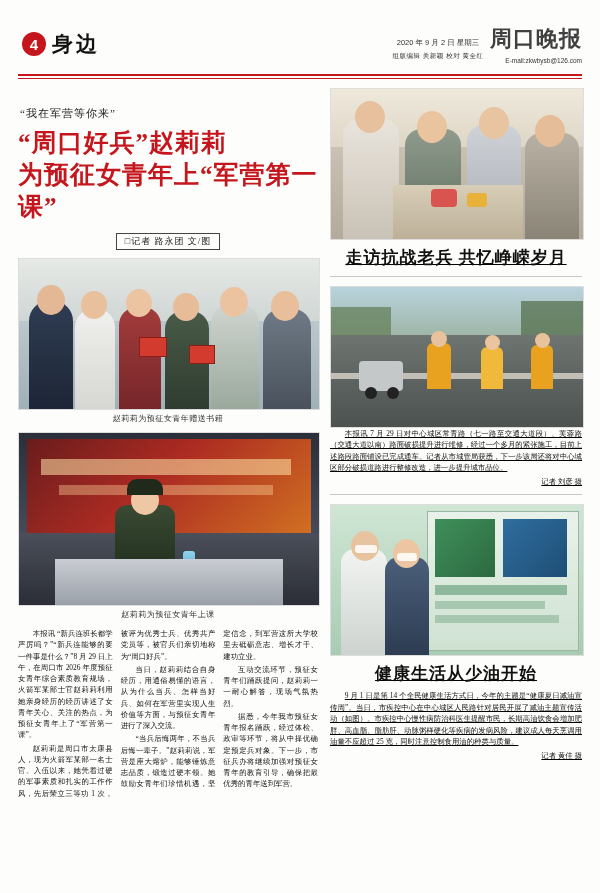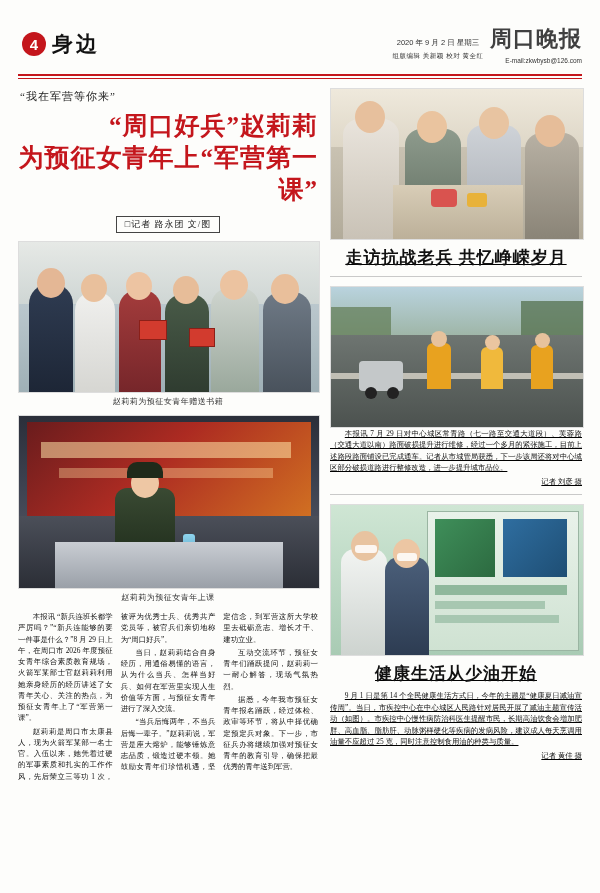--- a/index.html
+++ b/index.html
@@ -40,29 +40,29 @@
     font-size:6.5px;color:#333;margin-top:3px;font-family:"Liberation Sans",sans-serif;
   }
   .mast-rule{
     position:absolute;left:18px;top:74px;width:564px;height:2px;background:#c4161c;
   }
   .mast-rule2{
     position:absolute;left:18px;top:78px;width:564px;height:1px;background:#c4161c;
   }
 
   
-  .left-col{position:absolute;left:18px;top:89px;width:300px;}
+  .left-col{position:absolute;left:18px;top:106px;width:300px;}
   .right-col{position:absolute;left:330px;top:88px;width:252px;}
 
   .kicker{
     font-size:11px;color:#222;margin:0 0 6px 2px;letter-spacing:1px;
   }
   .headline{
     color:#c4161c;font-weight:bold;font-size:25px;line-height:1.28;
-    letter-spacing:1px;text-align:right;margin:2px 0 4px 0;
+    letter-spacing:1px;text-align:left;margin:2px 0 4px 0;
   }
   .headline .l2{display:block;}
   .byline{
     text-align:center;font-size:9px;color:#222;margin:10px 0 8px 0;letter-spacing:1px;
   }
   .byline-box{
     display:inline-block;border:1px solid #444;padding:1px 8px;
   }
 
   

